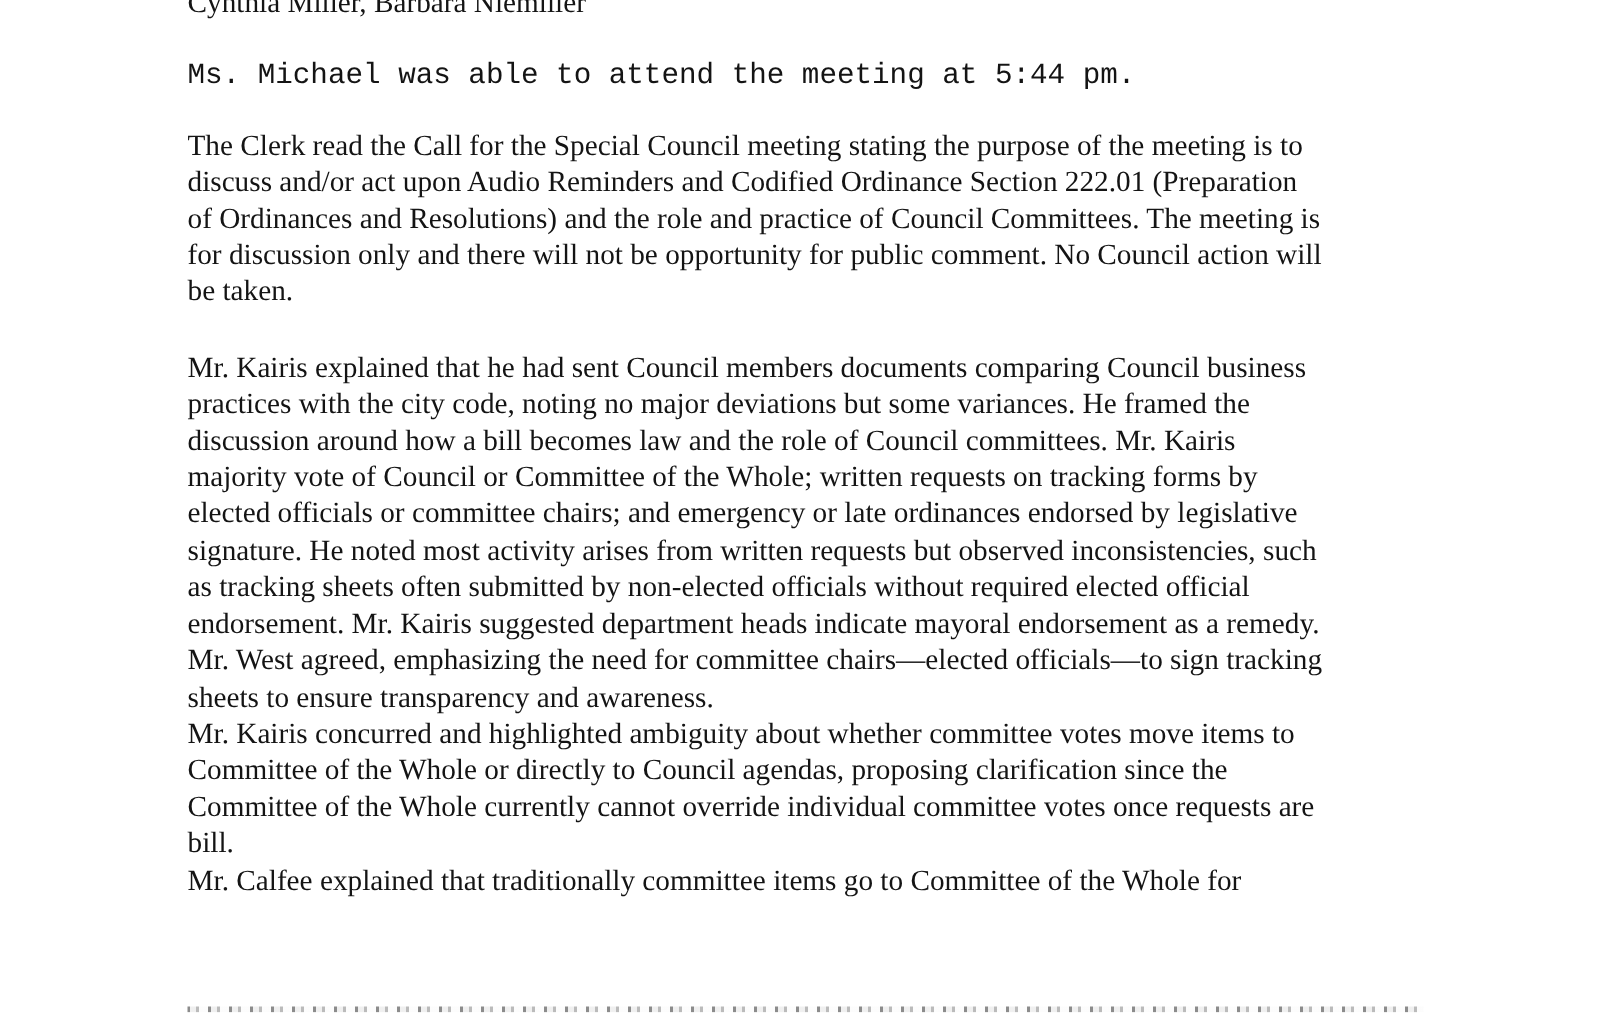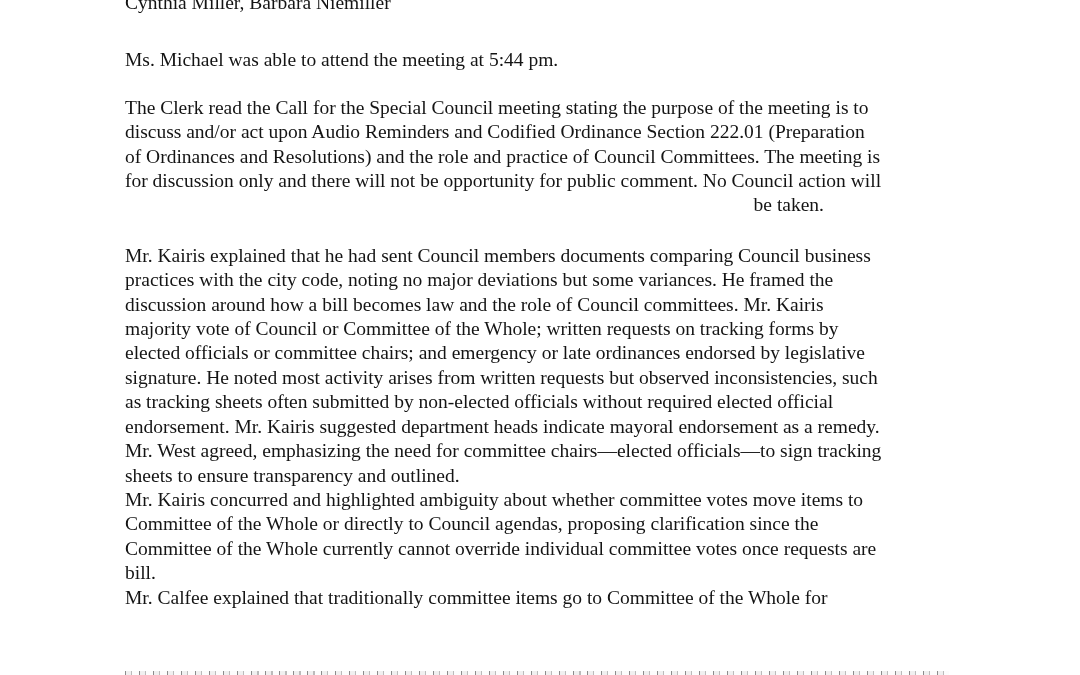--- a/index.html
+++ b/index.html
@@ -39,22 +39,22 @@
     border-radius: 50%;
     background: #141414;
   }
   .bullet-text { white-space: nowrap; }
   .sup {
     font-size: 0.62em;
     vertical-align: 6px;
     letter-spacing: 0.2px;
   }
   b { font-weight: bold; }
-  .attendance-note { margin-top: 33px; }
-  .para-clerk { margin-top: 23px; text-align: right; }
+  .attendance-note { margin-top: 23px; font-family: Liberation Mono, monospace; }
+  .para-clerk { margin-top: 23px; }
   .para-discussion { margin-top: 26px; }
   .clipped-next-line {
     position: absolute;
     left: 125px;
     width: 860px;
     top: 671px;
     height: 4px;
     background: repeating-linear-gradient(
       90deg,
       rgba(45,45,45,0.55) 0px, rgba(45,45,45,0.55) 1.5px,
@@ -86,21 +86,21 @@
     <div class="para-discussion">
       <div class="line">Mr. Kairis explained that he had sent Council members documents comparing Council business</div>
       <div class="line">practices with the city code, noting no major deviations but some variances. He framed the</div>
       <div class="line">discussion around how a bill becomes law and the role of Council committees. Mr. Kairis</div>
       <div class="line">majority vote of Council or Committee of the Whole; written requests on tracking forms by</div>
       <div class="line">elected officials or committee chairs; and emergency or late ordinances endorsed by legislative</div>
       <div class="line">signature. He noted most activity arises from written requests but observed inconsistencies, such</div>
       <div class="line">as tracking sheets often submitted by non-elected officials without required elected official</div>
       <div class="line">endorsement. Mr. Kairis suggested department heads indicate mayoral endorsement as a remedy.</div>
       <div class="line">Mr. West agreed, emphasizing the need for committee chairs—elected officials—to sign tracking</div>
-      <div class="line">sheets to ensure transparency and outlined.</div>
+      <div class="line">sheets to ensure transparency and awareness.</div>
       <div class="line">Mr. Kairis concurred and highlighted ambiguity about whether committee votes move items to</div>
       <div class="line">Committee of the Whole or directly to Council agendas, proposing clarification since the</div>
       <div class="line">Committee of the Whole currently cannot override individual committee votes once requests are</div>
       <div class="line">bill.</div>
       <div class="line">Mr. Calfee explained that traditionally committee items go to Committee of the Whole for</div>
     </div>
 
   </div>
 
   <div class="clipped-next-line"></div>

